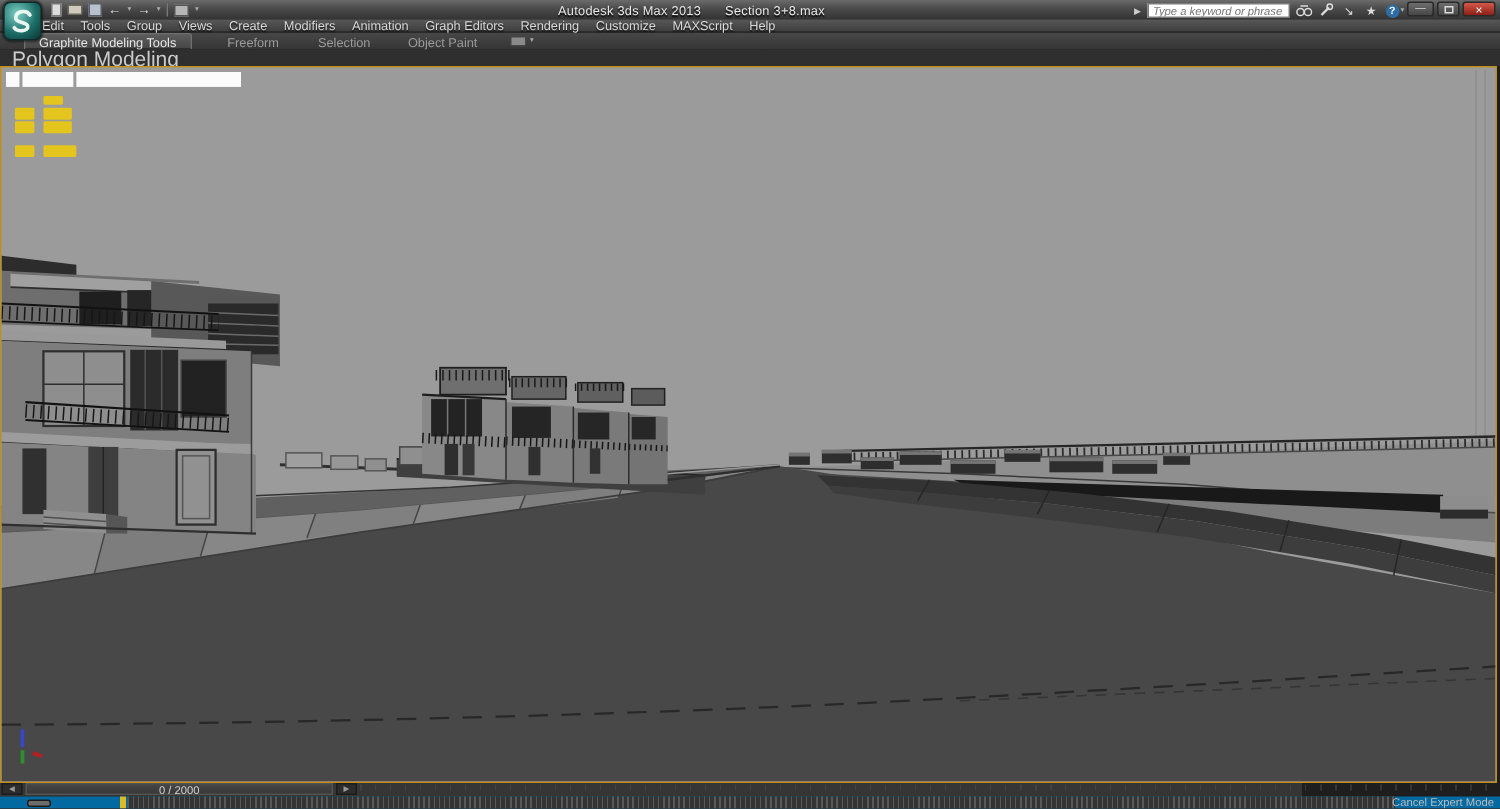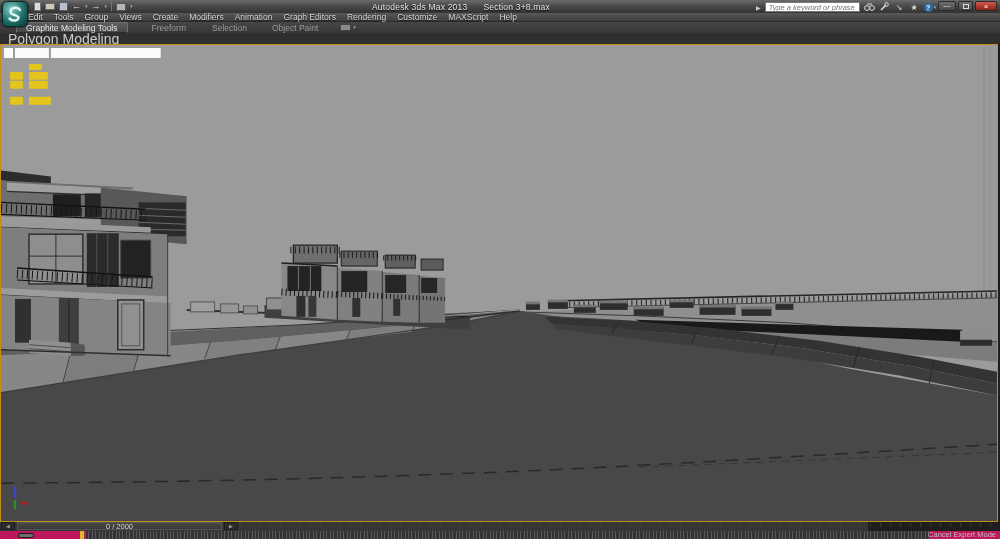--- a/index.html
+++ b/index.html
@@ -78,21 +78,21 @@
   .tbtn { position:absolute; top:0; width:14px; height:8px; background:#2c2c2c;
     border:1px solid #1d1d1d; color:#9a9a9a; font-size:5px; line-height:6px; text-align:center; }
   #btn-prev { left:1px; } #btn-next { left:224px; }
   #timeslider { position:absolute; left:17px; top:0; width:205px; height:8px;
     background:linear-gradient(180deg,#474747,#383838); border:1px solid #555;
     color:#d2d2d2; font-size:7.5px; line-height:7px; text-align:center; }
   #sparse-ticks { position:absolute; left:240px; top:1px; width:758px; height:4px; opacity:.5;
     background:repeating-linear-gradient(90deg,#4e4e4e 0 1px, transparent 1px 10px); }
 
   
-  #trackrow { left:0; top:531px; width:1000px; height:8px; background:#be185d;text-decoration:underline; }
+  #trackrow { left:0; top:531px; width:1000px; height:8px; background:#0369a1;text-decoration:underline; }
   #trackticks { position:absolute; left:85px; top:0; width:845px; height:8px; background:
     repeating-linear-gradient(90deg,#595959 0 1px, #343434 1px 3.4px); }
   #trackmarker { position:absolute; left:80px; top:0; width:3.5px; height:8px; background:#d9ba27; }
   #miniicon { position:absolute; left:18px; top:2px; width:16px; height:5px; background:#6e6e6e;
     border:1px solid #1c1c1c; border-radius:2px; }
   #cancel-expert { position:absolute; right:4px; top:0; color:#bdbdbd; font-size:7.5px; line-height:8px; }
 </style>
 </head>
 <body>
 

